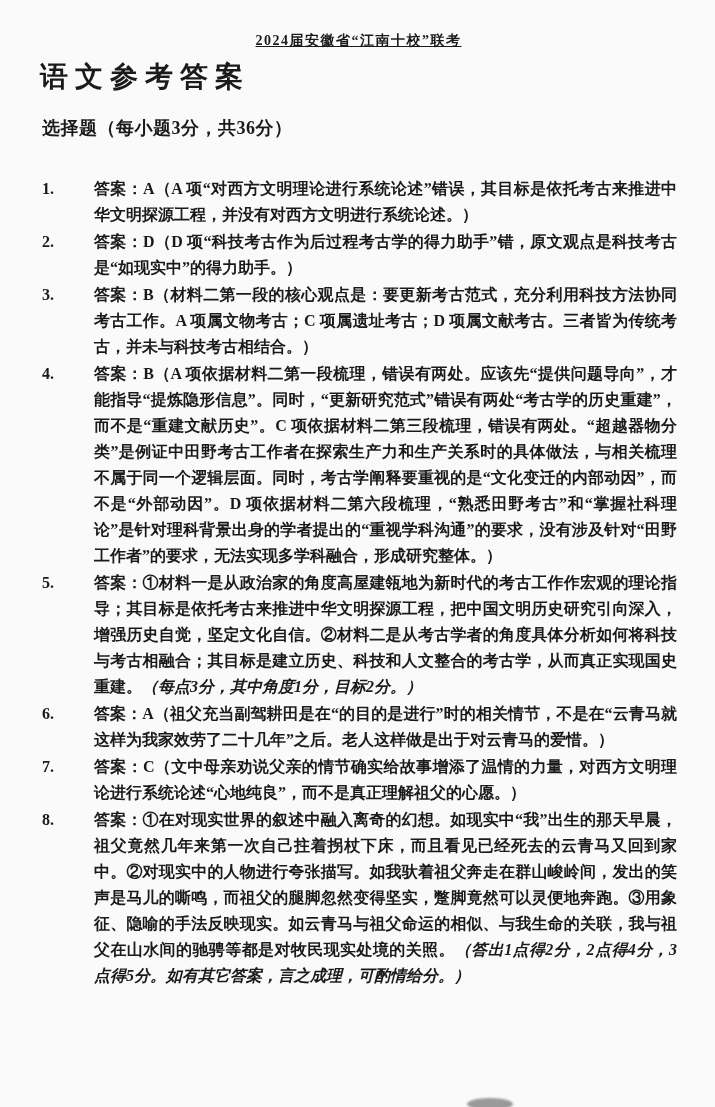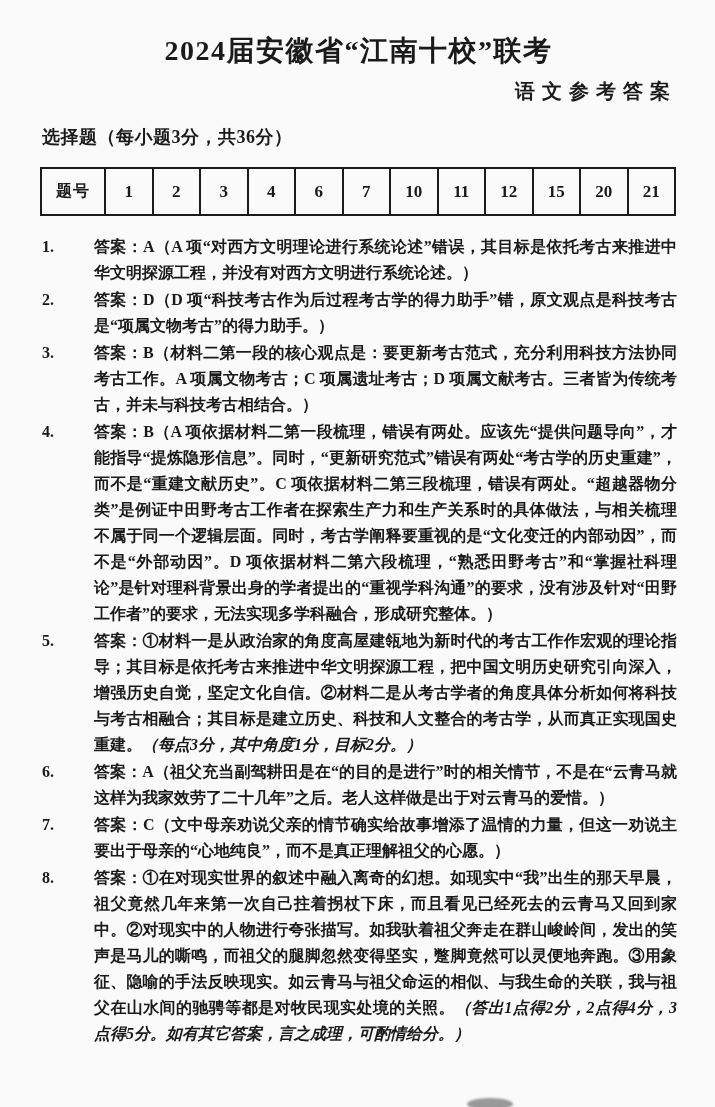--- a/index.html
+++ b/index.html
@@ -8,28 +8,29 @@
     background: #fbfafa;
     color: #1a1a1a;
     font-family: "Liberation Serif", serif;
     position: relative;
     overflow: hidden;
   }
   .page { padding: 16px 38px 0 40px; font-weight: 700; }
 
   .title {
     text-align: center;
-    font-size: 28px;
+    font-size: 14px;
     font-weight: 800;
     letter-spacing: 1.5px;
     margin: 16px 0 4px 0;
+    text-decoration: underline;
   }
   .subtitle {
-    text-align: right;
-    font-size: 20px;
+    text-align: left;
+    font-size: 28px;
     font-weight: 800;
     letter-spacing: 7px;
     margin: 8px 0 20px 0;
   }
   .section-heading {
     font-size: 18px;
     font-weight: 800;
     margin: 6px 0 18px 2px;
     letter-spacing: 0.5px;
   }
@@ -77,48 +78,33 @@
 <body>
 
 <div class="page">
 
   <div class="title">2024届安徽省“江南十校”联考</div>
   <div class="subtitle">语文参考答案</div>
   <div class="section-heading">选择题（每小题3分，共36分）</div>
 
   <table class="answer-key">
     <tbody>
-        <tr>
-      <td class="hdr">题号</td>
-      <td>1</td>
-      <td>2</td>
-      <td>3</td>
-      <td>4</td>
-      <td>6</td>
-      <td>7</td>
-      <td>10</td>
-      <td>11</td>
-      <td>12</td>
-      <td>15</td>
-      <td>20</td>
-      <td>21</td>
-    </tr>
   </tbody>
     </table>
 
   <div class="answers">
 
     <div class="item">
       <span class="num">1.</span>
       <div class="body"><span>答案：A（A 项“对西方文明理论进行系统论述”错误，其目标是依托考古来推进中华文明探源工程，并没有对西方文明进行系统论述。）</span><span class="note"></span></div>
     </div>
 
     <div class="item">
       <span class="num">2.</span>
-      <div class="body"><span>答案：D（D 项“科技考古作为后过程考古学的得力助手”错，原文观点是科技考古是“项属文物考古”的得力助手。）</span><span class="note"></span></div>
+      <div class="body"><span>答案：D（D 项“科技考古作为后过程考古学的得力助手”错，原文观点是科技考古是“如现实中”的得力助手。）</span><span class="note"></span></div>
     </div>
 
     <div class="item">
       <span class="num">3.</span>
       <div class="body"><span>答案：B（材料二第一段的核心观点是：要更新考古范式，充分利用科技方法协同考古工作。A 项属文物考古；C 项属遗址考古；D 项属文献考古。三者皆为传统考古，并未与科技考古相结合。）</span><span class="note"></span></div>
     </div>
 
     <div class="item">
       <span class="num">4.</span>
       <div class="body"><span>答案：B（A 项依据材料二第一段梳理，错误有两处。应该先“提供问题导向”，才能指导“提炼隐形信息”。同时，“更新研究范式”错误有两处“考古学的历史重建”，而不是“重建文献历史”。C 项依据材料二第三段梳理，错误有两处。“超越器物分类”是例证中田野考古工作者在探索生产力和生产关系时的具体做法，与相关梳理不属于同一个逻辑层面。同时，考古学阐释要重视的是“文化变迁的内部动因”，而不是“外部动因”。D 项依据材料二第六段梳理，“熟悉田野考古”和“掌握社科理论”是针对理科背景出身的学者提出的“重视学科沟通”的要求，没有涉及针对“田野工作者”的要求，无法实现多学科融合，形成研究整体。）</span><span class="note"></span></div>
@@ -129,21 +115,21 @@
       <div class="body"><span>答案：①材料一是从政治家的角度高屋建瓴地为新时代的考古工作作宏观的理论指导；其目标是依托考古来推进中华文明探源工程，把中国文明历史研究引向深入，增强历史自觉，坚定文化自信。②材料二是从考古学者的角度具体分析如何将科技与考古相融合；其目标是建立历史、科技和人文整合的考古学，从而真正实现国史重建。</span><span class="note">（每点3分，其中角度1分，目标2分。）</span></div>
     </div>
 
     <div class="item">
       <span class="num">6.</span>
       <div class="body"><span>答案：A（祖父充当副驾耕田是在“的目的是进行”时的相关情节，不是在“云青马就这样为我家效劳了二十几年”之后。老人这样做是出于对云青马的爱惜。）</span><span class="note"></span></div>
     </div>
 
     <div class="item">
       <span class="num">7.</span>
-      <div class="body"><span>答案：C（文中母亲劝说父亲的情节确实给故事增添了温情的力量，但这一劝说主要出于母亲的“心地纯良”，而不是真正理解祖父的心愿。）</span><span class="note"></span></div>
+      <div class="body"><span>答案：C（文中母亲劝说父亲的情节确实给故事增添了温情的力量，对西方文明理论进行系统论述“心地纯良”，而不是真正理解祖父的心愿。）</span><span class="note"></span></div>
     </div>
 
     <div class="item">
       <span class="num">8.</span>
       <div class="body"><span>答案：①在对现实世界的叙述中融入离奇的幻想。如现实中“我”出生的那天早晨，祖父竟然几年来第一次自己拄着拐杖下床，而且看见已经死去的云青马又回到家中。②对现实中的人物进行夸张描写。如我驮着祖父奔走在群山峻岭间，发出的笑声是马儿的嘶鸣，而祖父的腿脚忽然变得坚实，蹩脚竟然可以灵便地奔跑。③用象征、隐喻的手法反映现实。如云青马与祖父命运的相似、与我生命的关联，我与祖父在山水间的驰骋等都是对牧民现实处境的关照。</span><span class="note">（答出1点得2分，2点得4分，3点得5分。如有其它答案，言之成理，可酌情给分。）</span></div>
     </div>
 
   </div>
 </div>
 

